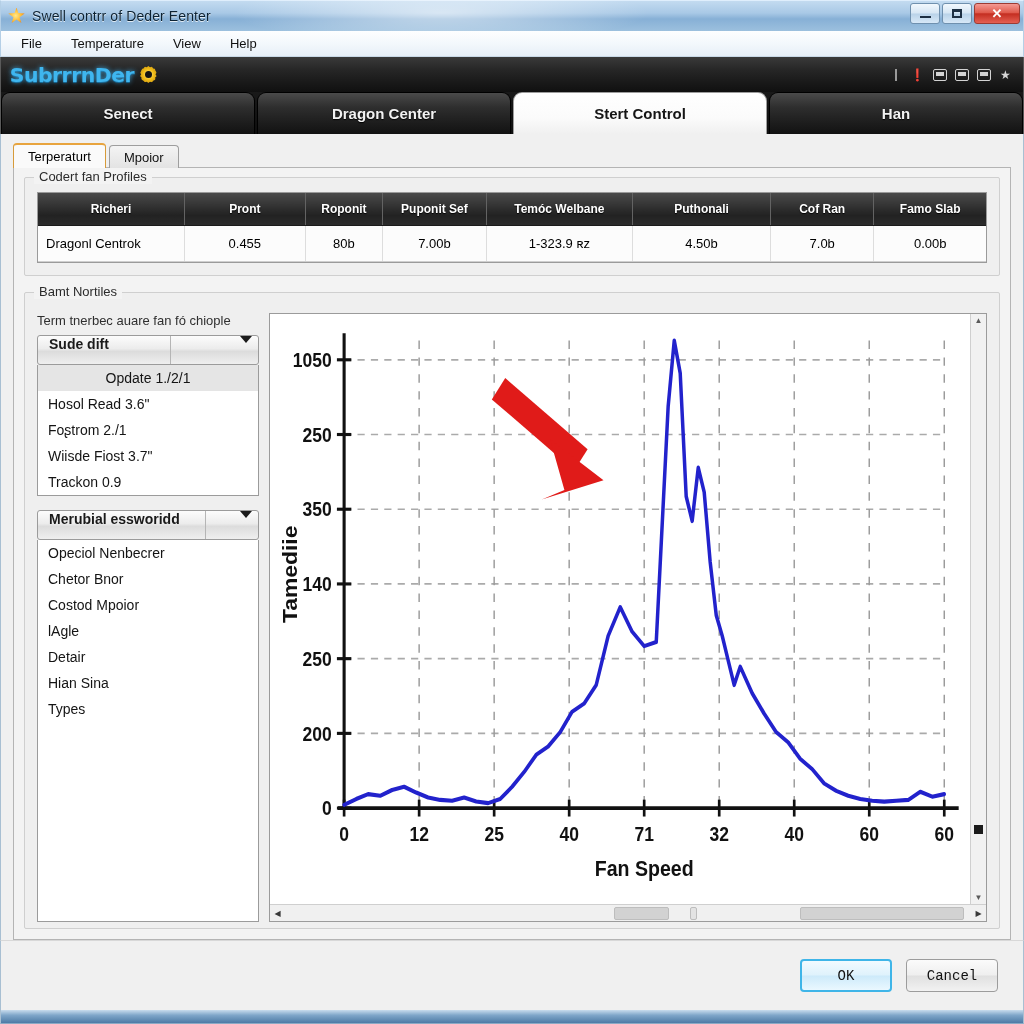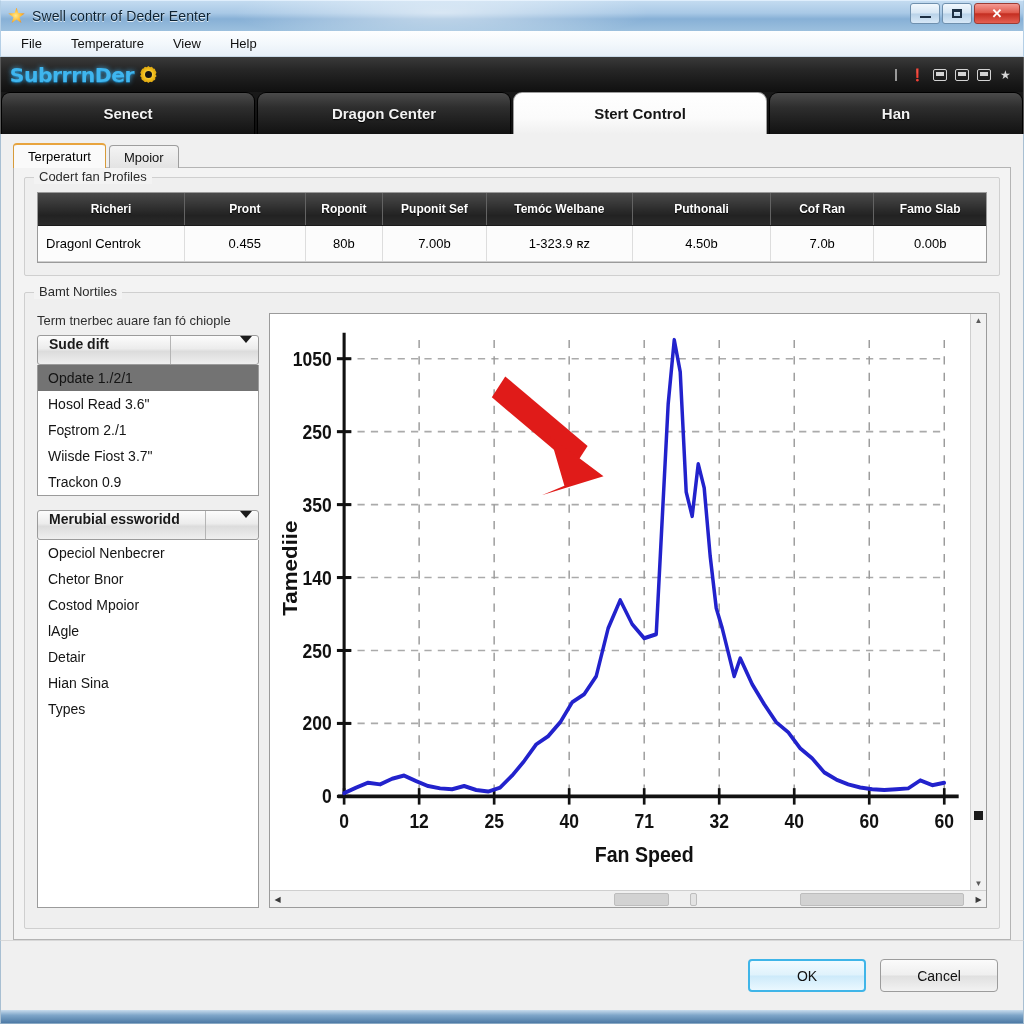--- a/index.html
+++ b/index.html
@@ -207,21 +207,21 @@
     font-size:14px; font-weight:bold; color:#1a1a1a;
   }
   .combo .caret { margin-left:auto; width:0;height:0; border-left:6px solid transparent;border-right:6px solid transparent;border-top:7px solid #1b1b1b; }
   .combo .cbsep { margin-left:auto; width:1px; height:28px; background:#b5b5b5; margin-right:8px; }
 
   .listbox {
     border:1px solid #9b9b9b; background:#fff; border-top:none;
     overflow:hidden;
   }
   .litem { padding: 5px 10px; font-size:14px; color:#141414; }
-  .litem.sel { background:#737373; }
+  .litem.sel { background:#e5e5e5;text-align:center; }
 
   .spacer-sm { height: 14px; }
   .listbox.tall { flex:1 1 auto; }
 
   
   .chartpane {
     flex:1 1 auto; min-width:0; position:relative;
     border:1px solid #9b9b9b; background:#ffffff;
     display:flex; flex-direction:column;
   }
@@ -244,25 +244,26 @@
 
   
   .footer {
     height: 70px; display:flex; align-items:center; justify-content:flex-end;
     gap: 14px; padding-right: 25px;
     background:#f0f0f0;
     border-top:1px solid #d8d8d8;
     border-left:1px solid #a8bfd2; border-right:1px solid #a8bfd2;
   }
   .btn {
-    width: 118px; height: 33px; border-radius:4px;
+    width: 92px; height: 33px; border-radius:4px;
     font-size:14px; color:#111;
     display:flex; align-items:center; justify-content:center;
     border:1px solid #9c9c9c;
     background: linear-gradient(180deg,#fbfbfb 0%,#efefef 48%,#e0e0e0 52%,#f2f2f2 100%);
+    font-family: Liberation Mono, monospace;
   }
   .btn.primary {
     border:2px solid #3fb5e8;
     background: linear-gradient(180deg,#f2fbff 0%,#dff2fc 48%,#cdeafa 52%,#eaf8ff 100%);
   }
   .bottomstrip {
     height: 14px;
     background: linear-gradient(180deg,#c8dced 0%, #7fa6c9 40%, #4d7aa5 100%);
     border-left:1px solid #a8bfd2; border-right:1px solid #a8bfd2; border-bottom:1px solid #8aa9c4;
   }
@@ -366,21 +367,21 @@
                 <td>7.0b</td>
                 <td>0.00b</td>
               </tr>
             </tbody>
           </table>
         </div>
 
       </div>
 
       <div class="lower">
-        <div class="groupbox lower-gb" style="width:100%;padding:20px 12px 20px 12px;">
+        <div class="groupbox lower-gb" style="width:100%;padding:20px 12px 6px 12px;">
           <div class="gb-title">Bamt Nortiles</div>
 
           <div class="leftcol">
             <div class="smalllabel">Term tnerbec auare fan fó chiople</div>
 
             <div class="combo">
               <span>Sude dift</span>
               <span class="cbsep"></span>
               <span class="caret"></span>
             </div>

